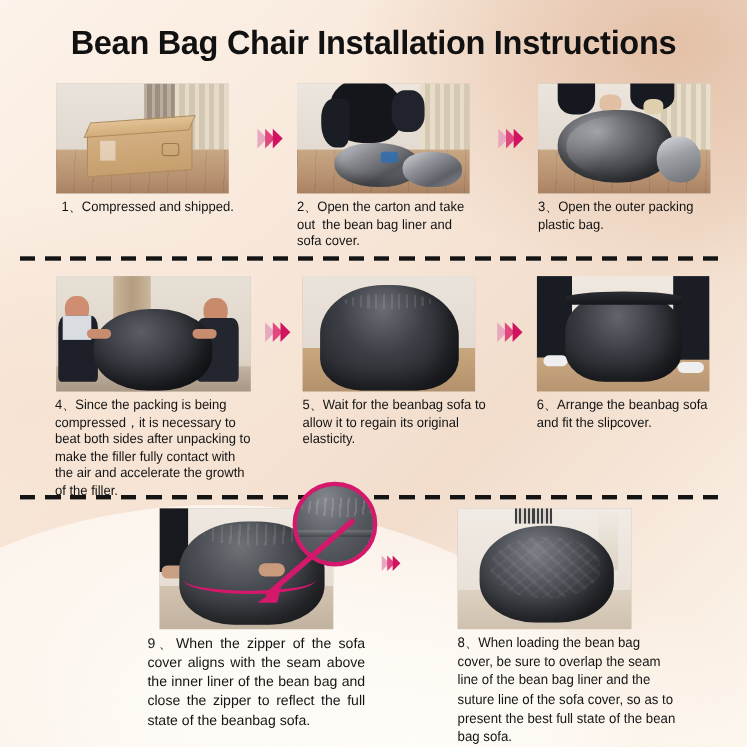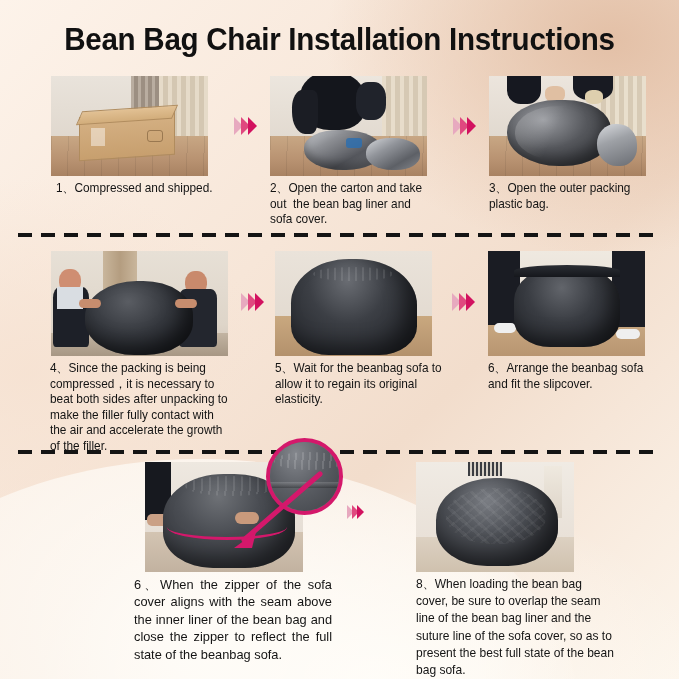--- a/index.html
+++ b/index.html
@@ -311,21 +311,21 @@
            background:radial-gradient(ellipse at 42% 26%, #7a7d83 0%, #4d5056 38%, #2a2c31 78%, #1d1f24 100%);
            border-radius:48% 48% 42% 42%; box-shadow:inset -12px -12px 22px rgba(0,0,0,0.4);"></div>
       <div style="position:absolute; left:30px; top:26px; width:100px; height:56px;
            background:
              repeating-linear-gradient(42deg, rgba(255,255,255,0.055) 0 3px, rgba(255,255,255,0) 3px 9px),
              repeating-linear-gradient(-38deg, rgba(255,255,255,0.04) 0 2px, rgba(255,255,255,0) 2px 8px);
            border-radius:48%;"></div>
     </div>
   </div>
 
-  <div class="caption justify" style="left:134px; top:576px; width:198px;">6、When the zipper of the sofa cover aligns with the seam above the inner liner of the bean bag and close the zipper to reflect the full state of the beanbag sofa.</div>
+  <div class="caption justify" style="left:134px; top:576px; width:198px;">9、When the zipper of the sofa cover aligns with the seam above the inner liner of the bean bag and close the zipper to reflect the full state of the beanbag sofa.</div>
   <div class="caption cond" style="left:416px; top:576px; width:234px; line-height:17.2px; font-size:12.6px;">8、When loading the bean bag
 cover, be sure to overlap the seam
 line of the bean bag liner and the
 suture line of the sofa cover, so as to
 present the best full state of the bean
 bag sofa.</div>
 
 </div>
 
 </body></html>

